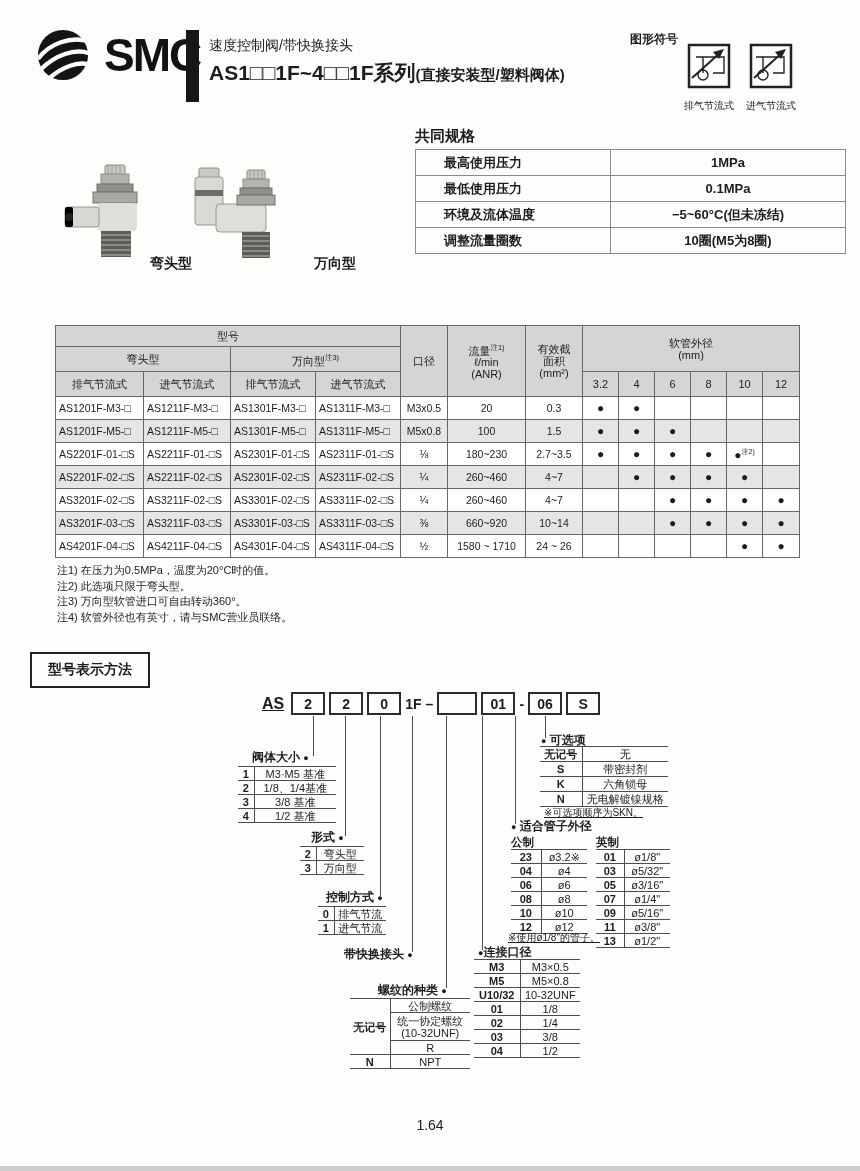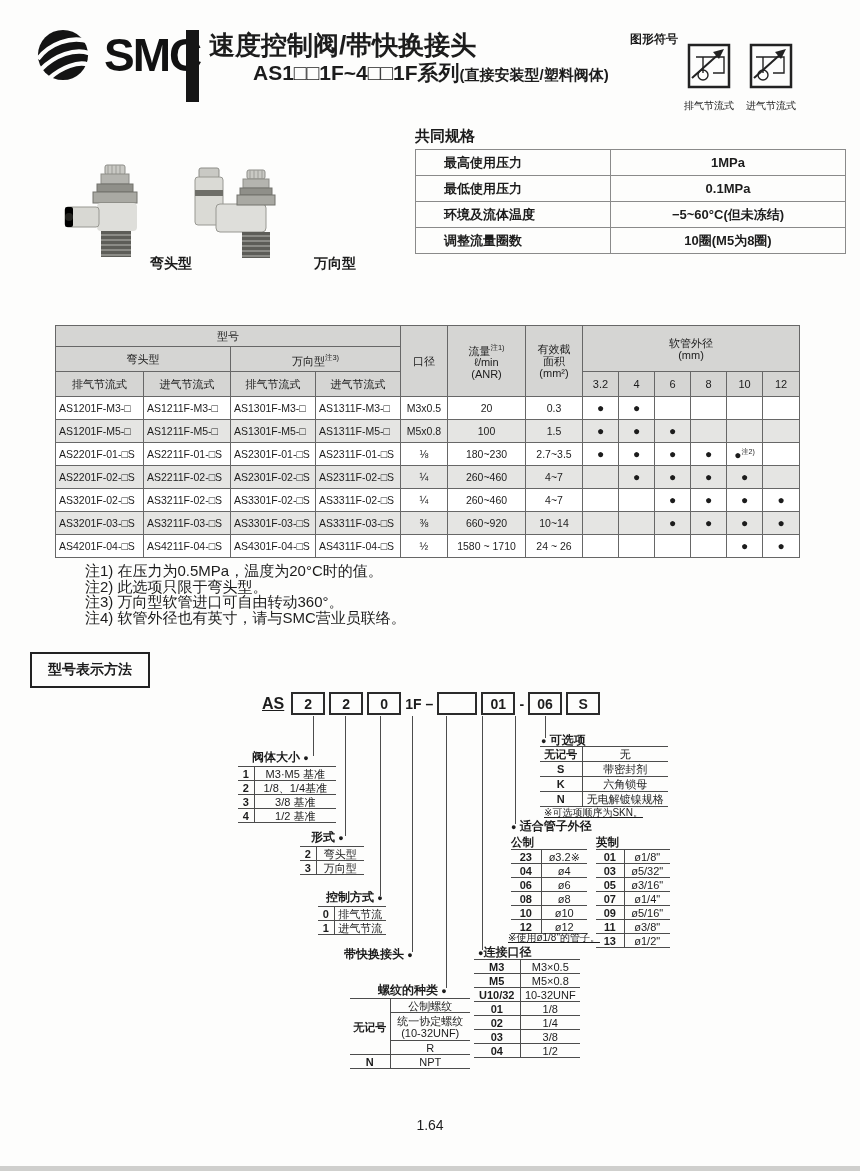--- a/index.html
+++ b/index.html
@@ -5,22 +5,22 @@
   html,body{margin:0;padding:0;background:#e9e9e9;}
   .page{position:relative;width:860px;height:1171px;margin:0 auto;background:#fdfdfc;
         font-family:"Liberation Sans","DejaVu Sans",sans-serif;color:#1c1c1c;overflow:hidden;}
   .abs{position:absolute;}
 
   
   .logo{left:36px;top:28px;display:flex;align-items:center;gap:14px;}
   .logo-text{font-size:46px;font-weight:bold;letter-spacing:-2px;color:#121212;}
   .vbar{left:186px;top:30px;width:13px;height:72px;background:#161616;}
   .titles{left:209px;top:32px;}
-  .doc-title{font-size:26px;font-weight:bold;line-height:26px;}
-  .doc-subtitle{font-size:21px;font-weight:bold;line-height:30px;white-space:nowrap;margin-left:44px;}
+  .doc-title{font-size:14px;font-weight:normal;line-height:26px;}
+  .doc-subtitle{font-size:21px;font-weight:bold;line-height:30px;white-space:nowrap;}
   .doc-subtitle .paren{font-size:15px;}
   .symbols-label{left:630px;top:31px;font-size:12px;font-weight:bold;}
   .symbol-figs{left:684px;top:42px;display:flex;gap:12px;}
   .symbol-figs figure{margin:0;text-align:center;}
   .symbol-figs figcaption{font-size:10px;margin-top:3px;white-space:nowrap;}
 
   
   .photo-label{font-size:14px;font-weight:bold;}
 
   
@@ -35,21 +35,21 @@
   .main-table th,.main-table td{border:1px solid #676767;overflow:hidden;}
   .main-table th{background:#d5d5d3;font-weight:normal;font-size:11px;line-height:12px;padding:1px 0;}
   .main-table td{font-size:10.5px;height:22px;text-align:left;padding:0 3px;background:#fff;}
   .main-table td.c{text-align:center;}
   .main-table tr.alt td{background:#e5e5e3;}
   .main-table td.dot{text-align:center;font-size:12px;padding:0;}
   .hsup{font-size:7.5px;}
   .dnote{font-size:7px;vertical-align:super;}
 
   
-  .notes{left:57px;top:563px;font-size:15px;line-height:15.5px;margin-left:28px;}
+  .notes{left:57px;top:563px;font-size:11px;line-height:15.5px;}
 
   
   .ord-box{left:30px;top:652px;border:2px solid #222;padding:7px 16px;font-size:14px;font-weight:bold;}
   .code-row{left:262px;top:692px;display:flex;align-items:center;gap:4px;font-weight:bold;}
   .code-prefix{font-size:16px;margin-right:3px;text-decoration:underline;}
   .code-box{border:2px solid #2b2b2b;min-width:26px;height:19px;padding:0 2px;display:flex;align-items:center;justify-content:center;font-size:14px;}
   .code-box.blank{min-width:32px;}
   .code-mid{font-size:14px;}
   .vline{position:absolute;width:1px;background:#4c4c4c;}
   .dlabel{position:absolute;font-size:12px;font-weight:bold;white-space:nowrap;}

